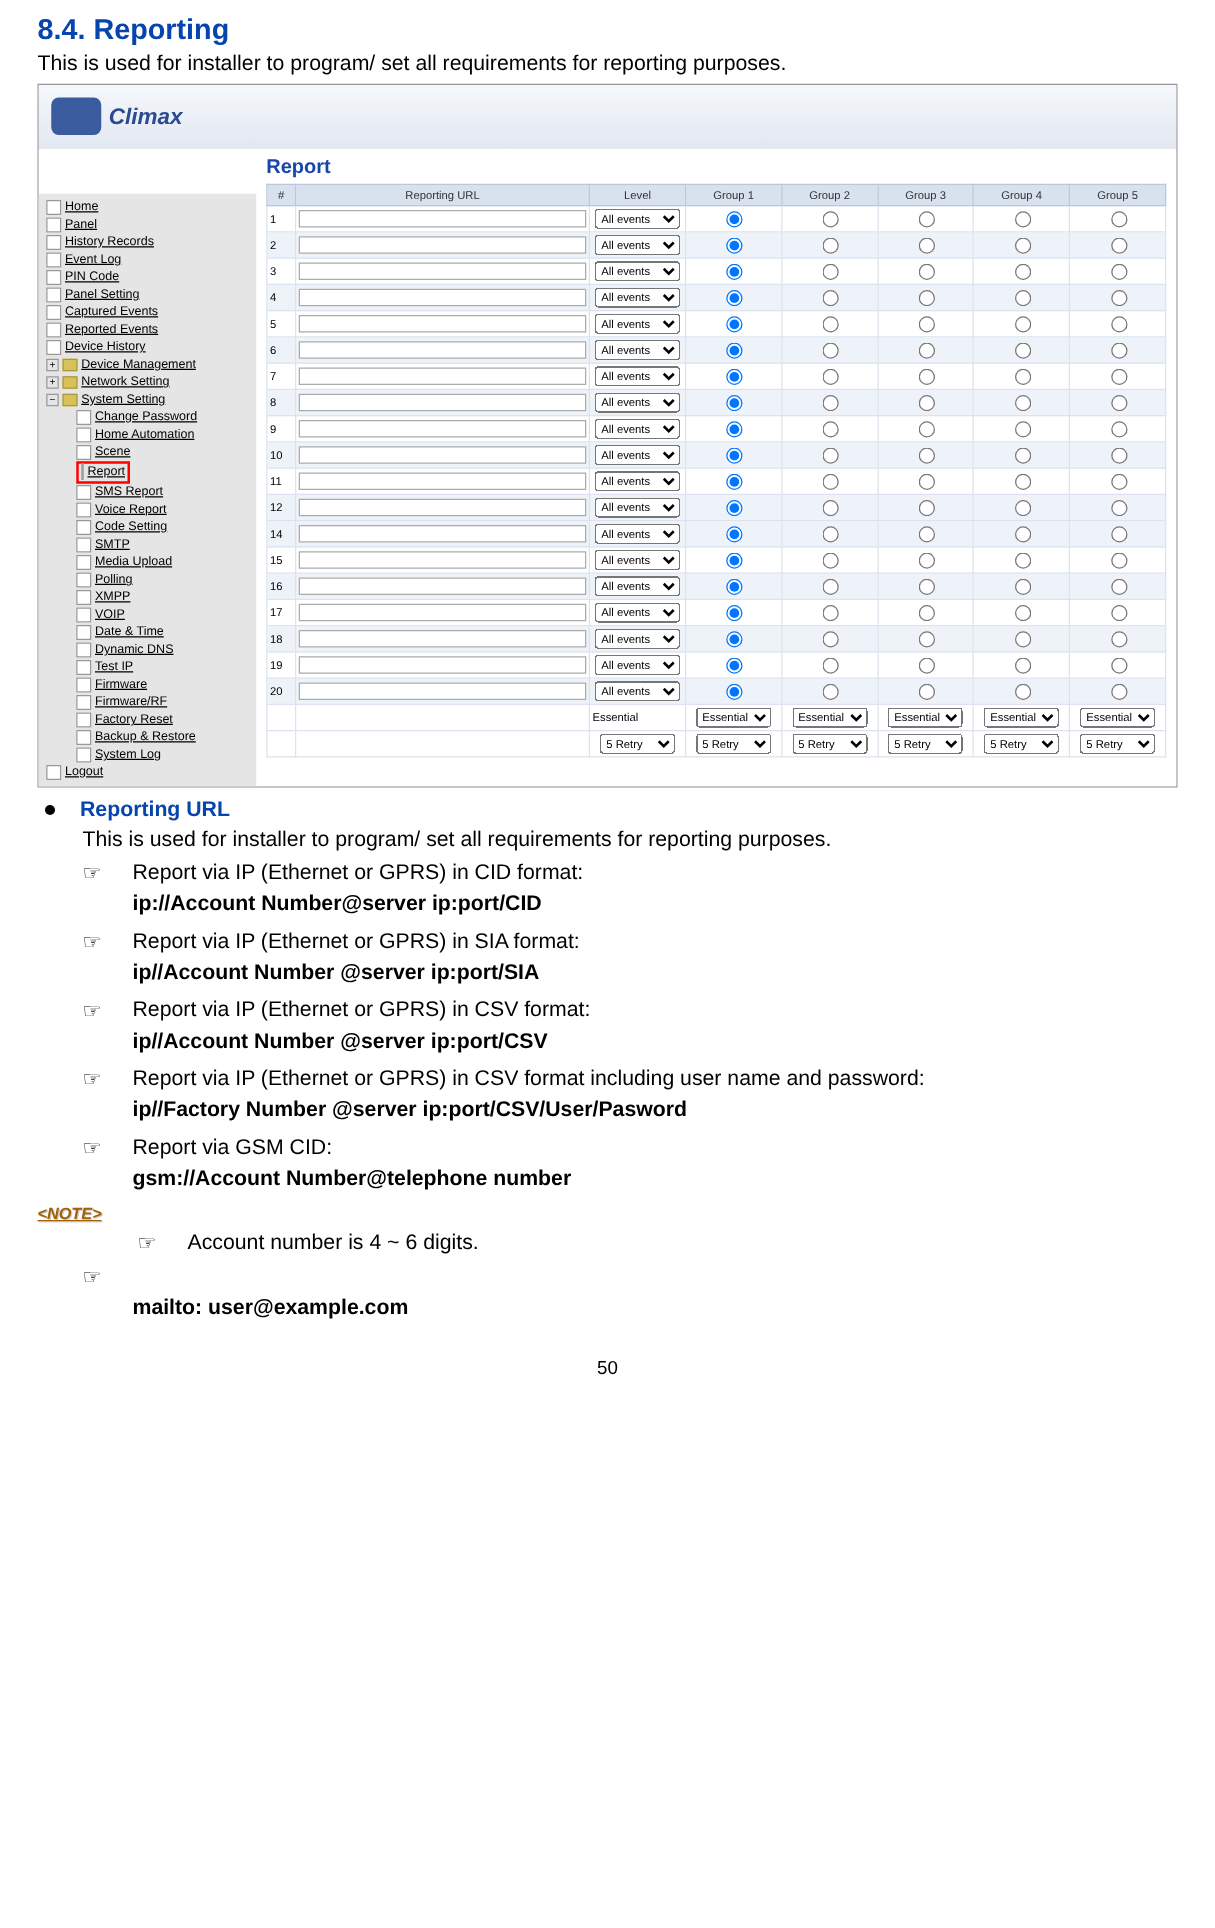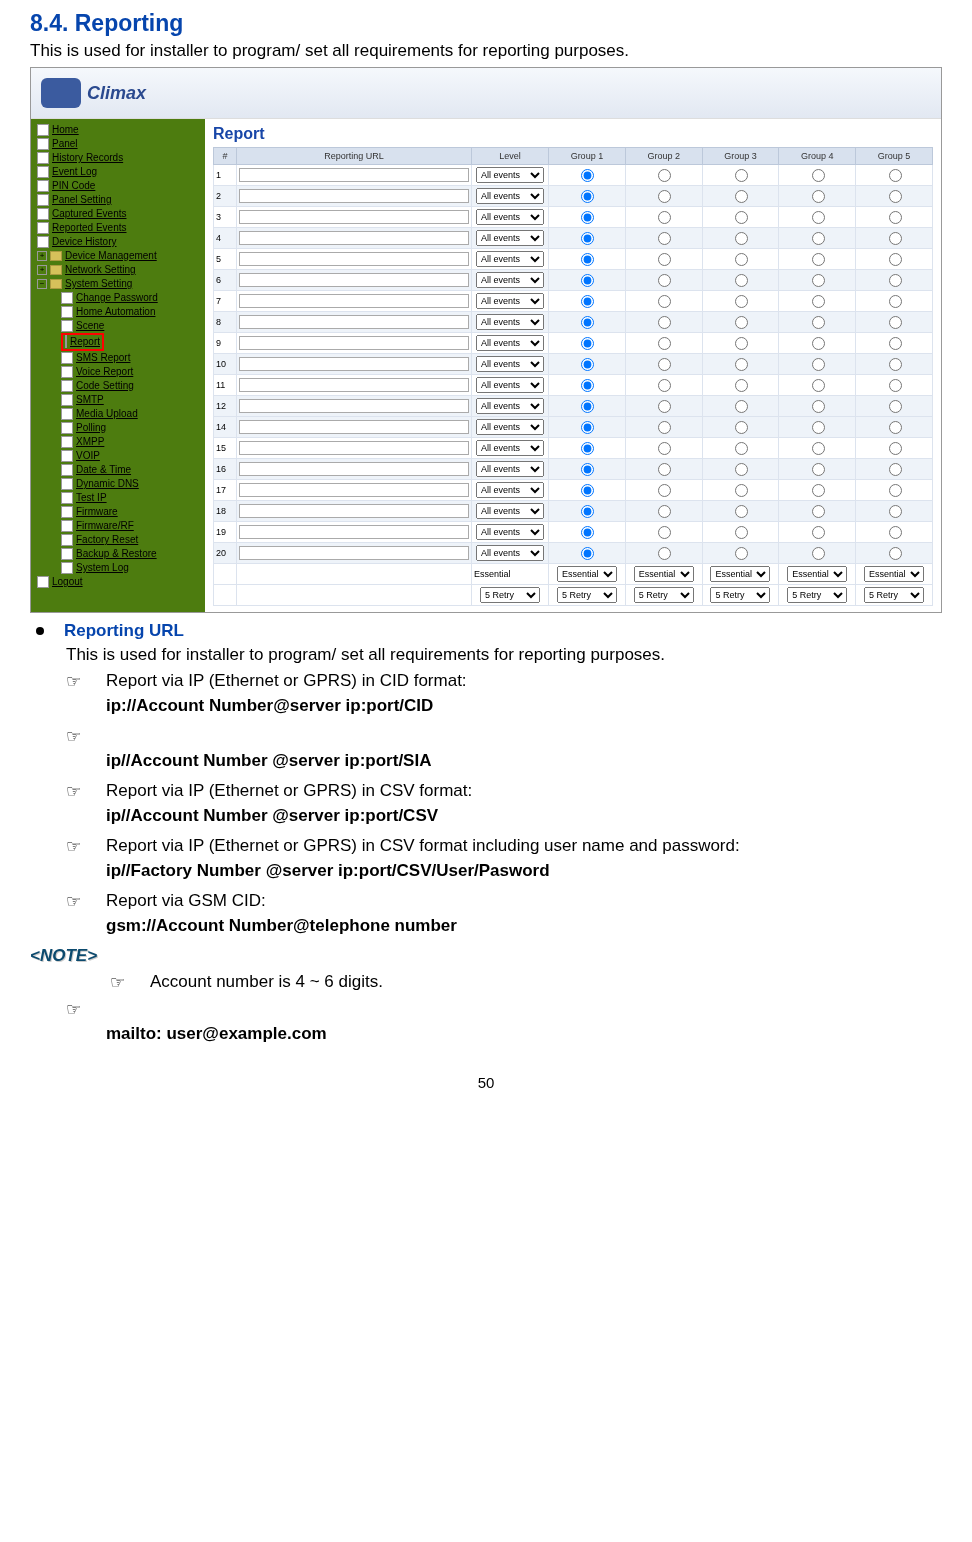--- a/index.html
+++ b/index.html
@@ -50,21 +50,22 @@
   }
   .app-body {
     display: flex;
     background: #fff;
   }
   .sidebar {
     width: 170px;
     font-size: 10px;
     line-height: 1.4;
     padding: 4px 2px;
-    background: #4d7c0f;
+    background: #e5e5e5;
+    margin-top: 36px;
   }
   .tree-item {
     display: flex;
     align-items: center;
     padding: 0 0 0 4px;
     white-space: nowrap;
   }
   .tree-item.indent1 { padding-left: 28px; }
   .page-icon {
     width: 10px;
@@ -178,24 +179,25 @@
     width: 18px;
     flex-shrink: 0;
   }
   .point-text {}
   .bold-line {
     font-weight: bold;
     font-size: 17px;
     margin: 4px 0 10px 76px;
   }
   .note-tag {
-    color: #0c4a6e;
+    color: #a16207;
     font-style: italic;
     font-weight: bold;
-    font-size: 17px;
+    text-decoration: underline;
+    font-size: 13px;
     margin: 8px 0 4px 0;
     text-shadow: 1px 1px 0 #ccc;
   }
   .page-num {
     text-align: center;
     margin: 30px 0 10px 0;
     font-size: 15px;
   }
 </style>
 </head>
@@ -588,20 +590,21 @@
   <div class="sub-intro">This is used for installer to program/ set all requirements for reporting purposes.</div>
 
   <div class="point-row">
       <span class="point-icon">☞</span>
       <span class="point-text">Report via IP (Ethernet or GPRS) in CID format:</span>
     </div>
   <div class="bold-line">ip://Account Number@server ip:port/CID</div>
 
   <div class="point-row">
       <span class="point-icon">☞</span>
+      <span class="point-text">Report via IP (Ethernet or GPRS) in SIA format:</span>
     </div>
   <div class="bold-line">ip//Account Number @server ip:port/SIA</div>
 
   <div class="point-row">
       <span class="point-icon">☞</span>
       <span class="point-text">Report via IP (Ethernet or GPRS) in CSV format:</span>
     </div>
   <div class="bold-line">ip//Account Number @server ip:port/CSV</div>
 
   <div class="point-row">

